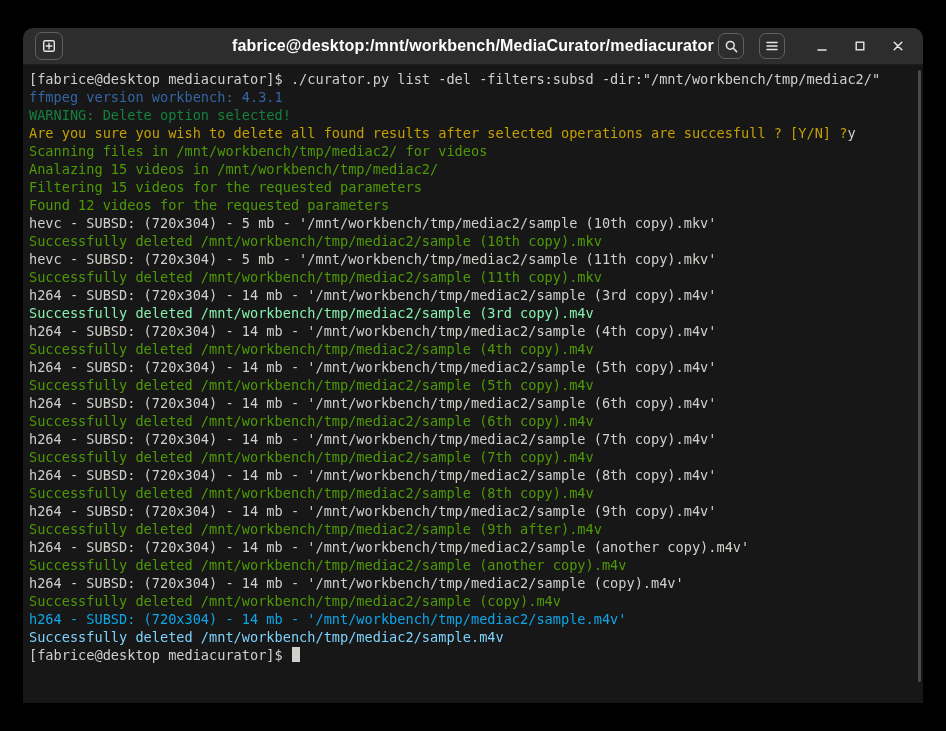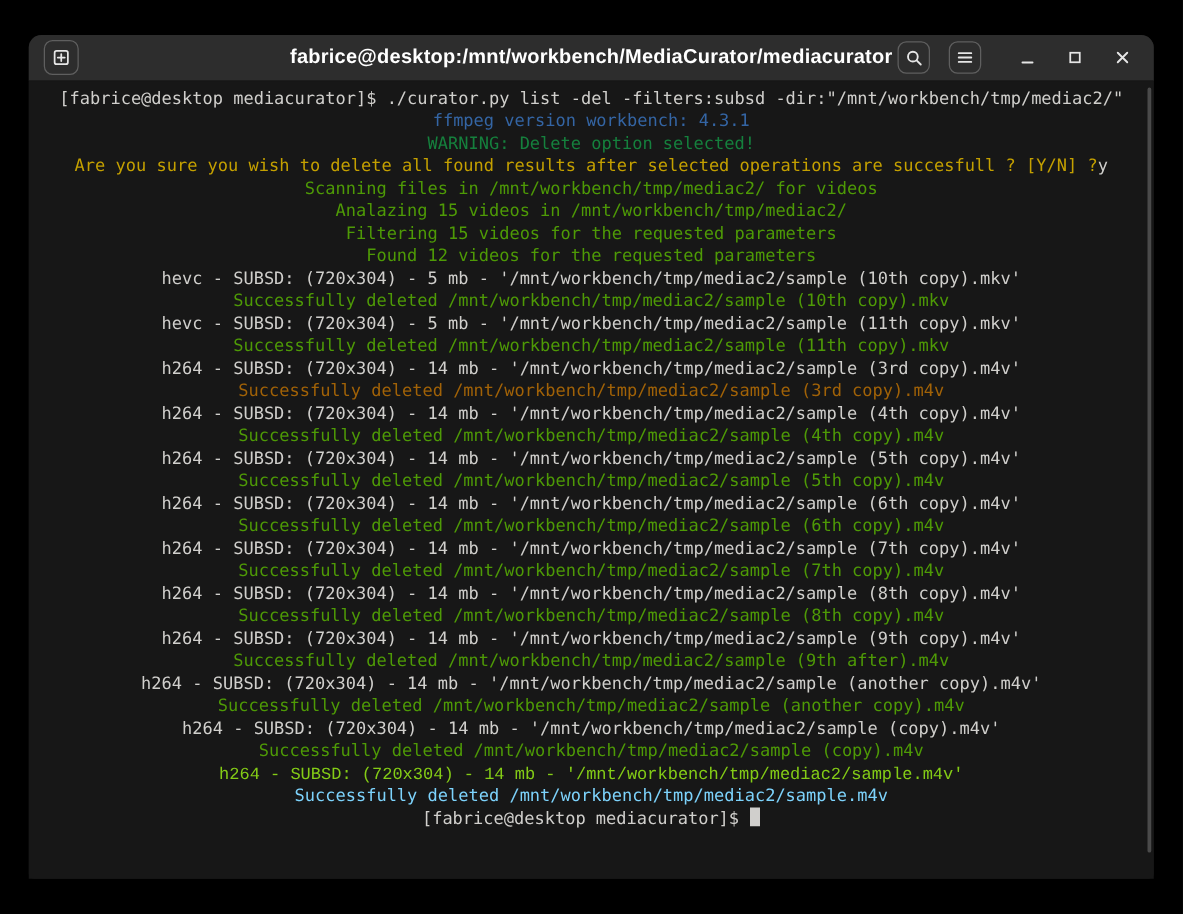--- a/index.html
+++ b/index.html
@@ -108,52 +108,52 @@
       <button class="tb-btn" id="close-btn">
         <span>
           <svg width="14" height="14" viewBox="0 0 14 14" fill="none" stroke="#e6e6e6" stroke-width="1.5" stroke-linecap="round">
             <path d="M3.2 3.2 L10.8 10.8 M10.8 3.2 L3.2 10.8"></path>
           </svg>
         </span>
       </button>
     </div>
   </div>
 
-  <div class="terminal" style="background: rgb(23, 23, 23); text-align: center;">
+  <div class="terminal" style="background: rgb(23, 23, 23);">
       <div class="term-line"><span style="color: rgb(208, 207, 204);">[fabrice@desktop mediacurator]$ ./curator.py list -del -filters:subsd -dir:"/mnt/workbench/tmp/mediac2/"</span></div>
       <div class="term-line"><span style="color: rgb(52, 101, 164);">ffmpeg version workbench: 4.3.1</span></div>
       <div class="term-line"><span style="color: #15803d;">WARNING: Delete option selected!</span></div>
       <div class="term-line"><span style="color: rgb(196, 160, 0);">Are you sure you wish to delete all found results after selected operations are succesfull ? [Y/N] ?</span><span style="color: rgb(208, 207, 204);">y</span></div>
       <div class="term-line"><span style="color: rgb(78, 154, 6);">Scanning files in /mnt/workbench/tmp/mediac2/ for videos</span></div>
       <div class="term-line"><span style="color: rgb(78, 154, 6); margin-top: 37px;">Analazing 15 videos in /mnt/workbench/tmp/mediac2/</span></div>
       <div class="term-line"><span style="color: rgb(78, 154, 6);">Filtering 15 videos for the requested parameters</span></div>
       <div class="term-line"><span style="color: rgb(78, 154, 6);">Found 12 videos for the requested parameters</span></div>
       <div class="term-line"><span style="color: rgb(208, 207, 204);">hevc - SUBSD: (720x304) - 5 mb - '/mnt/workbench/tmp/mediac2/sample (10th copy).mkv'</span></div>
       <div class="term-line"><span style="color: rgb(78, 154, 6);">Successfully deleted /mnt/workbench/tmp/mediac2/sample (10th copy).mkv</span></div>
       <div class="term-line"><span style="color: rgb(208, 207, 204);">hevc - SUBSD: (720x304) - 5 mb - '/mnt/workbench/tmp/mediac2/sample (11th copy).mkv'</span></div>
       <div class="term-line"><span style="color: rgb(78, 154, 6);">Successfully deleted /mnt/workbench/tmp/mediac2/sample (11th copy).mkv</span></div>
       <div class="term-line"><span style="color: rgb(208, 207, 204);">h264 - SUBSD: (720x304) - 14 mb - '/mnt/workbench/tmp/mediac2/sample (3rd copy).m4v'</span></div>
-      <div class="term-line"><span style="color: #a16207; margin-top: 20px;">Successfully deleted /mnt/workbench/tmp/mediac2/sample (3rd copy).m4v</span></div>
+      <div class="term-line"><span style="color: #86efac; margin-top: 20px;">Successfully deleted /mnt/workbench/tmp/mediac2/sample (3rd copy).m4v</span></div>
       <div class="term-line"><span style="color: rgb(208, 207, 204);">h264 - SUBSD: (720x304) - 14 mb - '/mnt/workbench/tmp/mediac2/sample (4th copy).m4v'</span></div>
       <div class="term-line"><span style="color: rgb(78, 154, 6);">Successfully deleted /mnt/workbench/tmp/mediac2/sample (4th copy).m4v</span></div>
       <div class="term-line"><span style="color: rgb(208, 207, 204);">h264 - SUBSD: (720x304) - 14 mb - '/mnt/workbench/tmp/mediac2/sample (5th copy).m4v'</span></div>
       <div class="term-line"><span style="color: rgb(78, 154, 6);">Successfully deleted /mnt/workbench/tmp/mediac2/sample (5th copy).m4v</span></div>
       <div class="term-line"><span style="color: rgb(208, 207, 204);">h264 - SUBSD: (720x304) - 14 mb - '/mnt/workbench/tmp/mediac2/sample (6th copy).m4v'</span></div>
       <div class="term-line"><span style="color: rgb(78, 154, 6);">Successfully deleted /mnt/workbench/tmp/mediac2/sample (6th copy).m4v</span></div>
       <div class="term-line"><span style="color: rgb(208, 207, 204);">h264 - SUBSD: (720x304) - 14 mb - '/mnt/workbench/tmp/mediac2/sample (7th copy).m4v'</span></div>
       <div class="term-line"><span style="color: rgb(78, 154, 6);">Successfully deleted /mnt/workbench/tmp/mediac2/sample (7th copy).m4v</span></div>
       <div class="term-line"><span style="color: rgb(208, 207, 204);">h264 - SUBSD: (720x304) - 14 mb - '/mnt/workbench/tmp/mediac2/sample (8th copy).m4v'</span></div>
       <div class="term-line"><span style="color: rgb(78, 154, 6);">Successfully deleted /mnt/workbench/tmp/mediac2/sample (8th copy).m4v</span></div>
       <div class="term-line"><span style="color: rgb(208, 207, 204);">h264 - SUBSD: (720x304) - 14 mb - '/mnt/workbench/tmp/mediac2/sample (9th copy).m4v'</span></div>
       <div class="term-line"><span style="color: rgb(78, 154, 6);">Successfully deleted /mnt/workbench/tmp/mediac2/sample (9th after).m4v</span></div>
       <div class="term-line"><span style="color: rgb(208, 207, 204);">h264 - SUBSD: (720x304) - 14 mb - '/mnt/workbench/tmp/mediac2/sample (another copy).m4v'</span></div>
       <div class="term-line"><span style="color: rgb(78, 154, 6);">Successfully deleted /mnt/workbench/tmp/mediac2/sample (another copy).m4v</span></div>
       <div class="term-line"><span style="color: rgb(208, 207, 204);">h264 - SUBSD: (720x304) - 14 mb - '/mnt/workbench/tmp/mediac2/sample (copy).m4v'</span></div>
       <div class="term-line"><span style="color: rgb(78, 154, 6);">Successfully deleted /mnt/workbench/tmp/mediac2/sample (copy).m4v</span></div>
-      <div class="term-line"><span style="color: #84cc16; font-family: Liberation Mono, monospace;">h264 - SUBSD: (720x304) - 14 mb - '/mnt/workbench/tmp/mediac2/sample.m4v'</span></div>
+      <div class="term-line"><span style="color: #0ea5e9;">h264 - SUBSD: (720x304) - 14 mb - '/mnt/workbench/tmp/mediac2/sample.m4v'</span></div>
       <div class="term-line"><span style="color: #7dd3fc;">Successfully deleted /mnt/workbench/tmp/mediac2/sample.m4v</span></div>
       <div class="term-line"><span style="color: rgb(208, 207, 204);">[fabrice@desktop mediacurator]$ </span><span class="cursor" style="background: rgb(208, 207, 204);"></span></div>
     </div>
 
   <div class="scrollbar">
     <div class="scrollbar-thumb"></div>
   </div>
 
 </div>
 

